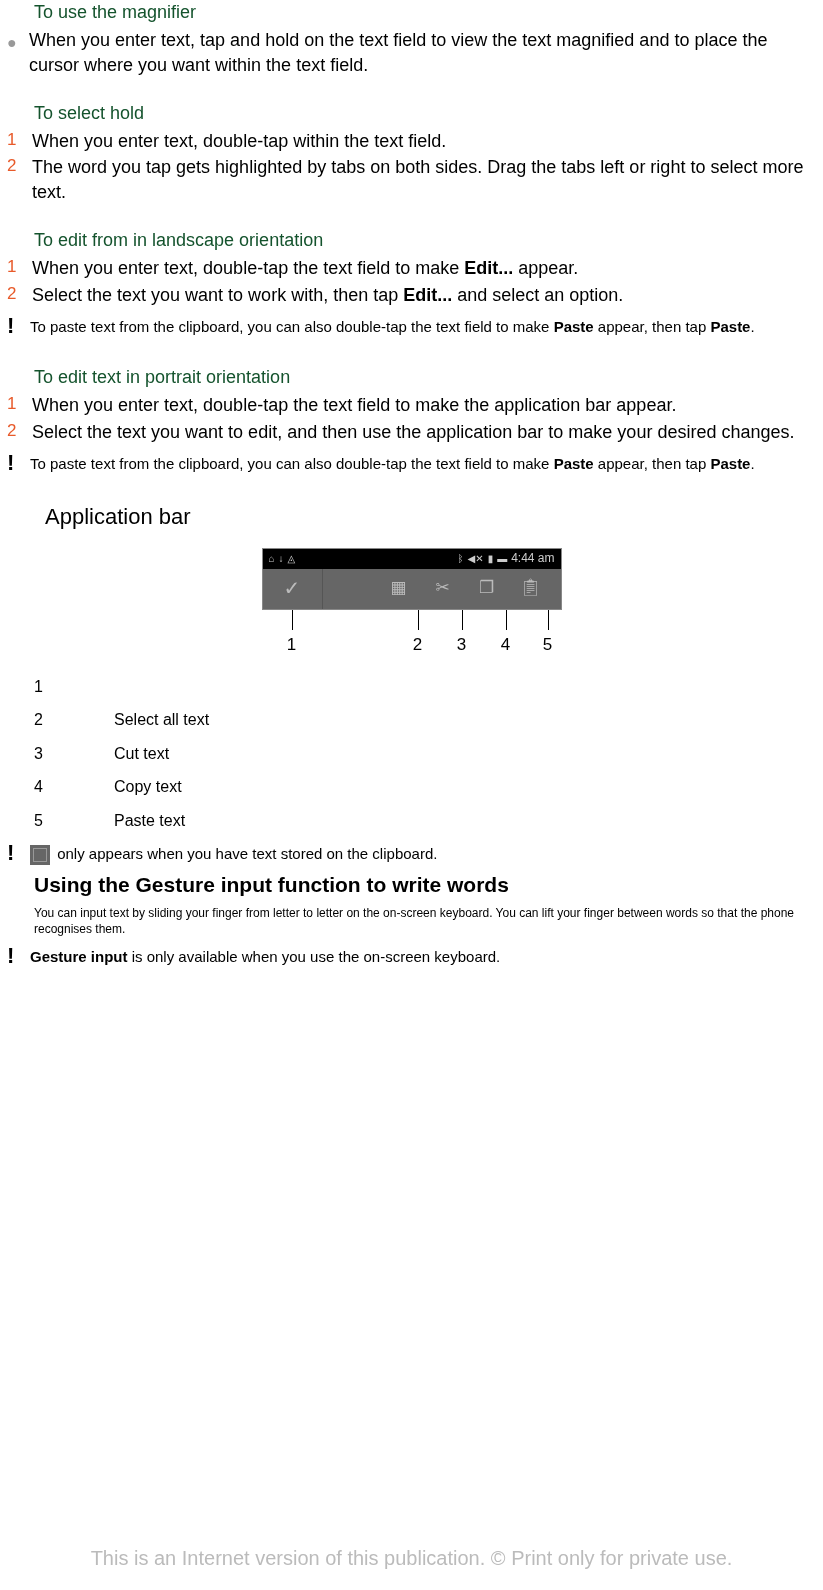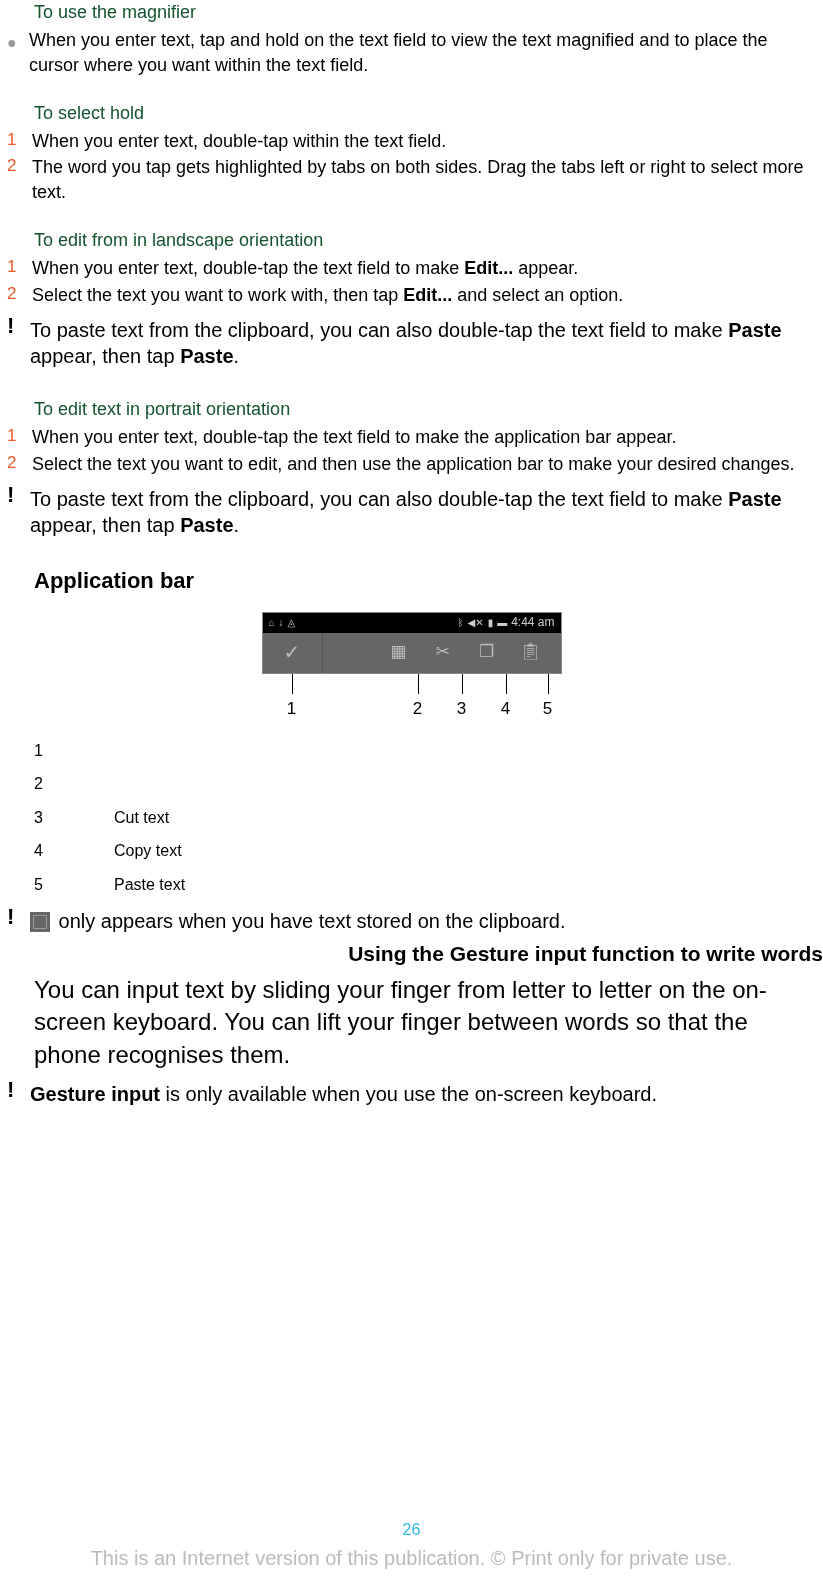--- a/index.html
+++ b/index.html
@@ -69,31 +69,31 @@
     }
     .tip-marker {
       font-weight: bold;
       font-size: 22px;
       margin-right: 13px;
       min-width: 10px;
       line-height: 1;
       margin-top: -2px;
     }
     .tip-text {
-      font-size: 20px;
+      font-size: 15px;
       line-height: 1.3;
       flex: 1;
     }
     .block-spacer {
       height: 22px;
     }
     .subheading {
       font-size: 22px;
-      font-weight: bold;
-      margin-left: 34px;
+      font-weight: normal;
+      margin-left: 45px;
       margin-bottom: 16px;
       margin-top: 28px;
     }
     .appbar-figure {
       display: flex;
       flex-direction: column;
       align-items: center;
       margin-bottom: 20px;
     }
     .appbar-img {
@@ -214,26 +214,25 @@
       left: 3px;
       right: 3px;
       bottom: 3px;
       border: 1px solid #999;
     }
     .subheading-bold {
       font-size: 21px;
       font-weight: bold;
       margin-left: 34px;
       margin-bottom: 6px;
-      text-align: right;
     }
     .para {
       margin-left: 34px;
       margin-right: 10px;
-      font-size: 24px;
+      font-size: 12px;
       line-height: 1.35;
     }
     .footer {
       position: absolute;
       bottom: 18px;
       width: 100%;
       text-align: center;
     }
     .page-num {
       color: #2ab8e8;
@@ -353,20 +352,21 @@
     <span class="callout-num" style="left:286px">5</span>
   </div>
 </div>
 
 <div class="legend-table">
   <div class="legend-row">
     <span class="legend-num">1</span>
   </div>
   <div class="legend-row">
     <span class="legend-num">2</span>
+    <span class="legend-text">Select all text</span>
   </div>
   <div class="legend-row">
     <span class="legend-num">3</span>
     <span class="legend-text">Cut text</span>
   </div>
   <div class="legend-row">
     <span class="legend-num">4</span>
     <span class="legend-text">Copy text</span>
   </div>
   <div class="legend-row">
@@ -386,15 +386,14 @@
 <div class="para">You can input text by sliding your finger from letter to letter on the on-screen keyboard. You can lift your finger between words so that the phone recognises them.</div>
 
 <div class="tip-item">
   <span class="tip-marker">!</span>
   <span class="tip-text">
     <span class="bold">Gesture input</span><span> is only available when you use the on-screen keyboard.</span>
   </span>
 </div>
 
 <div class="footer">
-  <div class="page-num">26</div>
   <div class="footer-text">This is an Internet version of this publication. © Print only for private use.</div>
 </div>
 
 </body></html>

